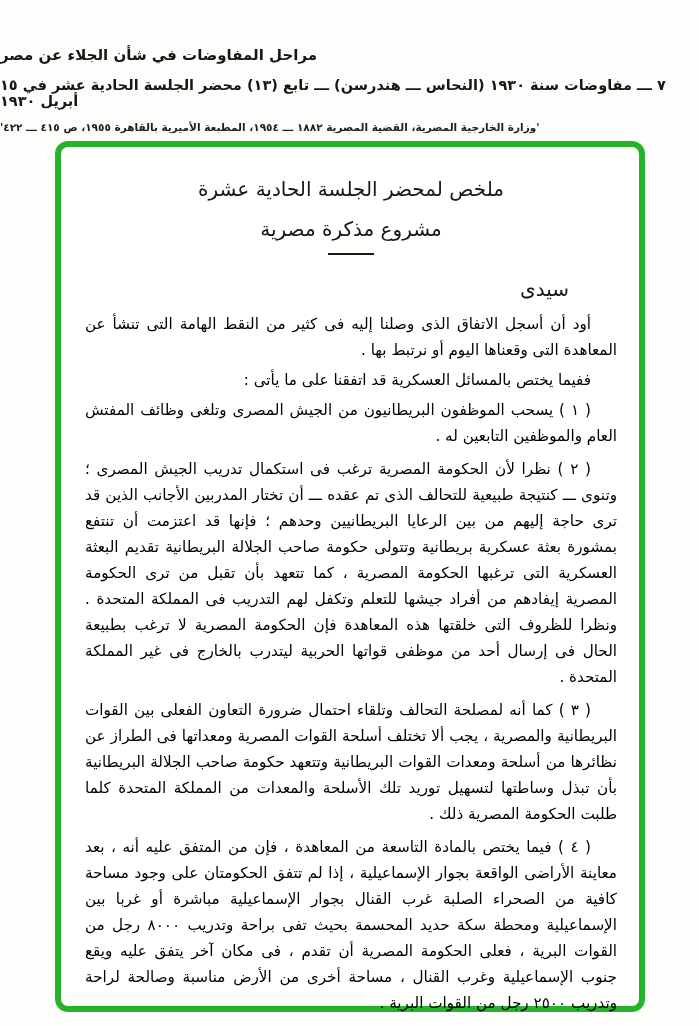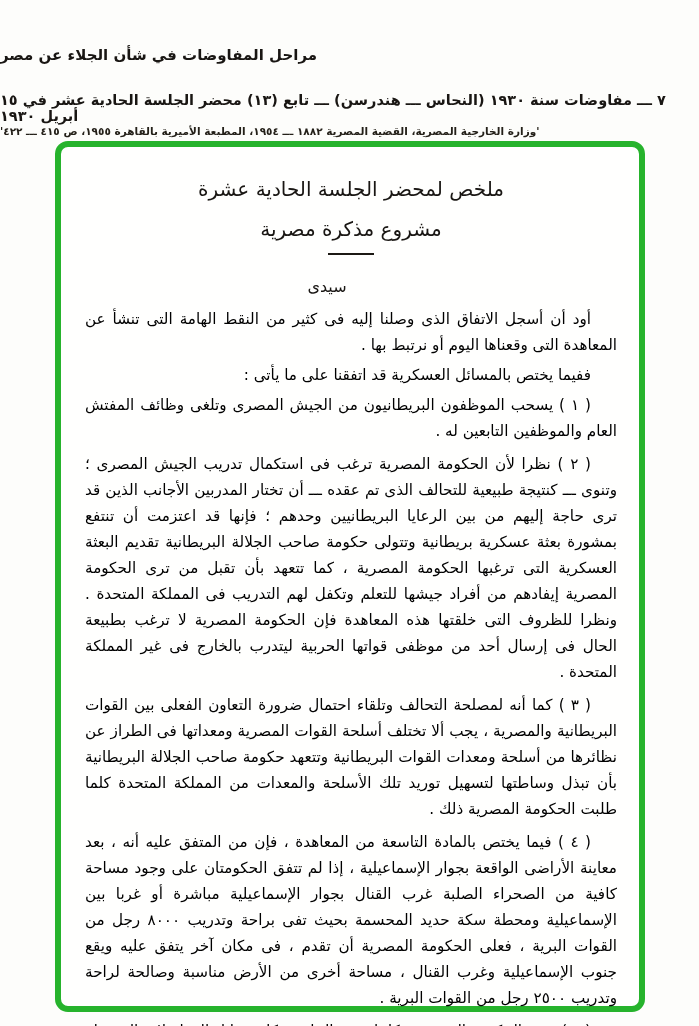--- a/index.html
+++ b/index.html
@@ -20,26 +20,26 @@
     padding-top: 46px;
   }
   .page-header .hline1 {
     font-size: 15px;
     font-weight: bold;
     letter-spacing: 0.2px;
   }
   .page-header .hline2 {
     font-size: 14.5px;
     font-weight: bold;
-    margin-top: 28px;
+    margin-top: 13px;
   }
   .page-header .hline3 {
     font-size: 10.5px;
     font-weight: bold;
-    margin-top: 1px;
+    margin-top: 12px;
     color: #242019;
   }
   .document-frame {
     position: absolute;
     left: 55px;
     top: 141px;
     width: 590px;
     height: 871px;
     border: 6px solid #26b32c;
     border-radius: 13px;
@@ -62,23 +62,23 @@
     font-weight: normal;
     margin-top: 16px;
   }
   .heading-divider {
     width: 46px;
     height: 2px;
     background: #1c1914;
     margin: 12px auto 0 auto;
   }
   .salutation {
-    font-size: 16px;
+    font-size: 20px;
     margin: 22px 48px 0 0;
-    text-align: center;
+    text-align: right;
   }
   .doc-body { margin-top: 10px; }
   .doc-body p {
     font-size: 15.2px;
     line-height: 26px;
     text-align: justify;
     text-justify: inter-word;
     text-indent: 26px;
     margin-top: 7px;
     color: #000000;

